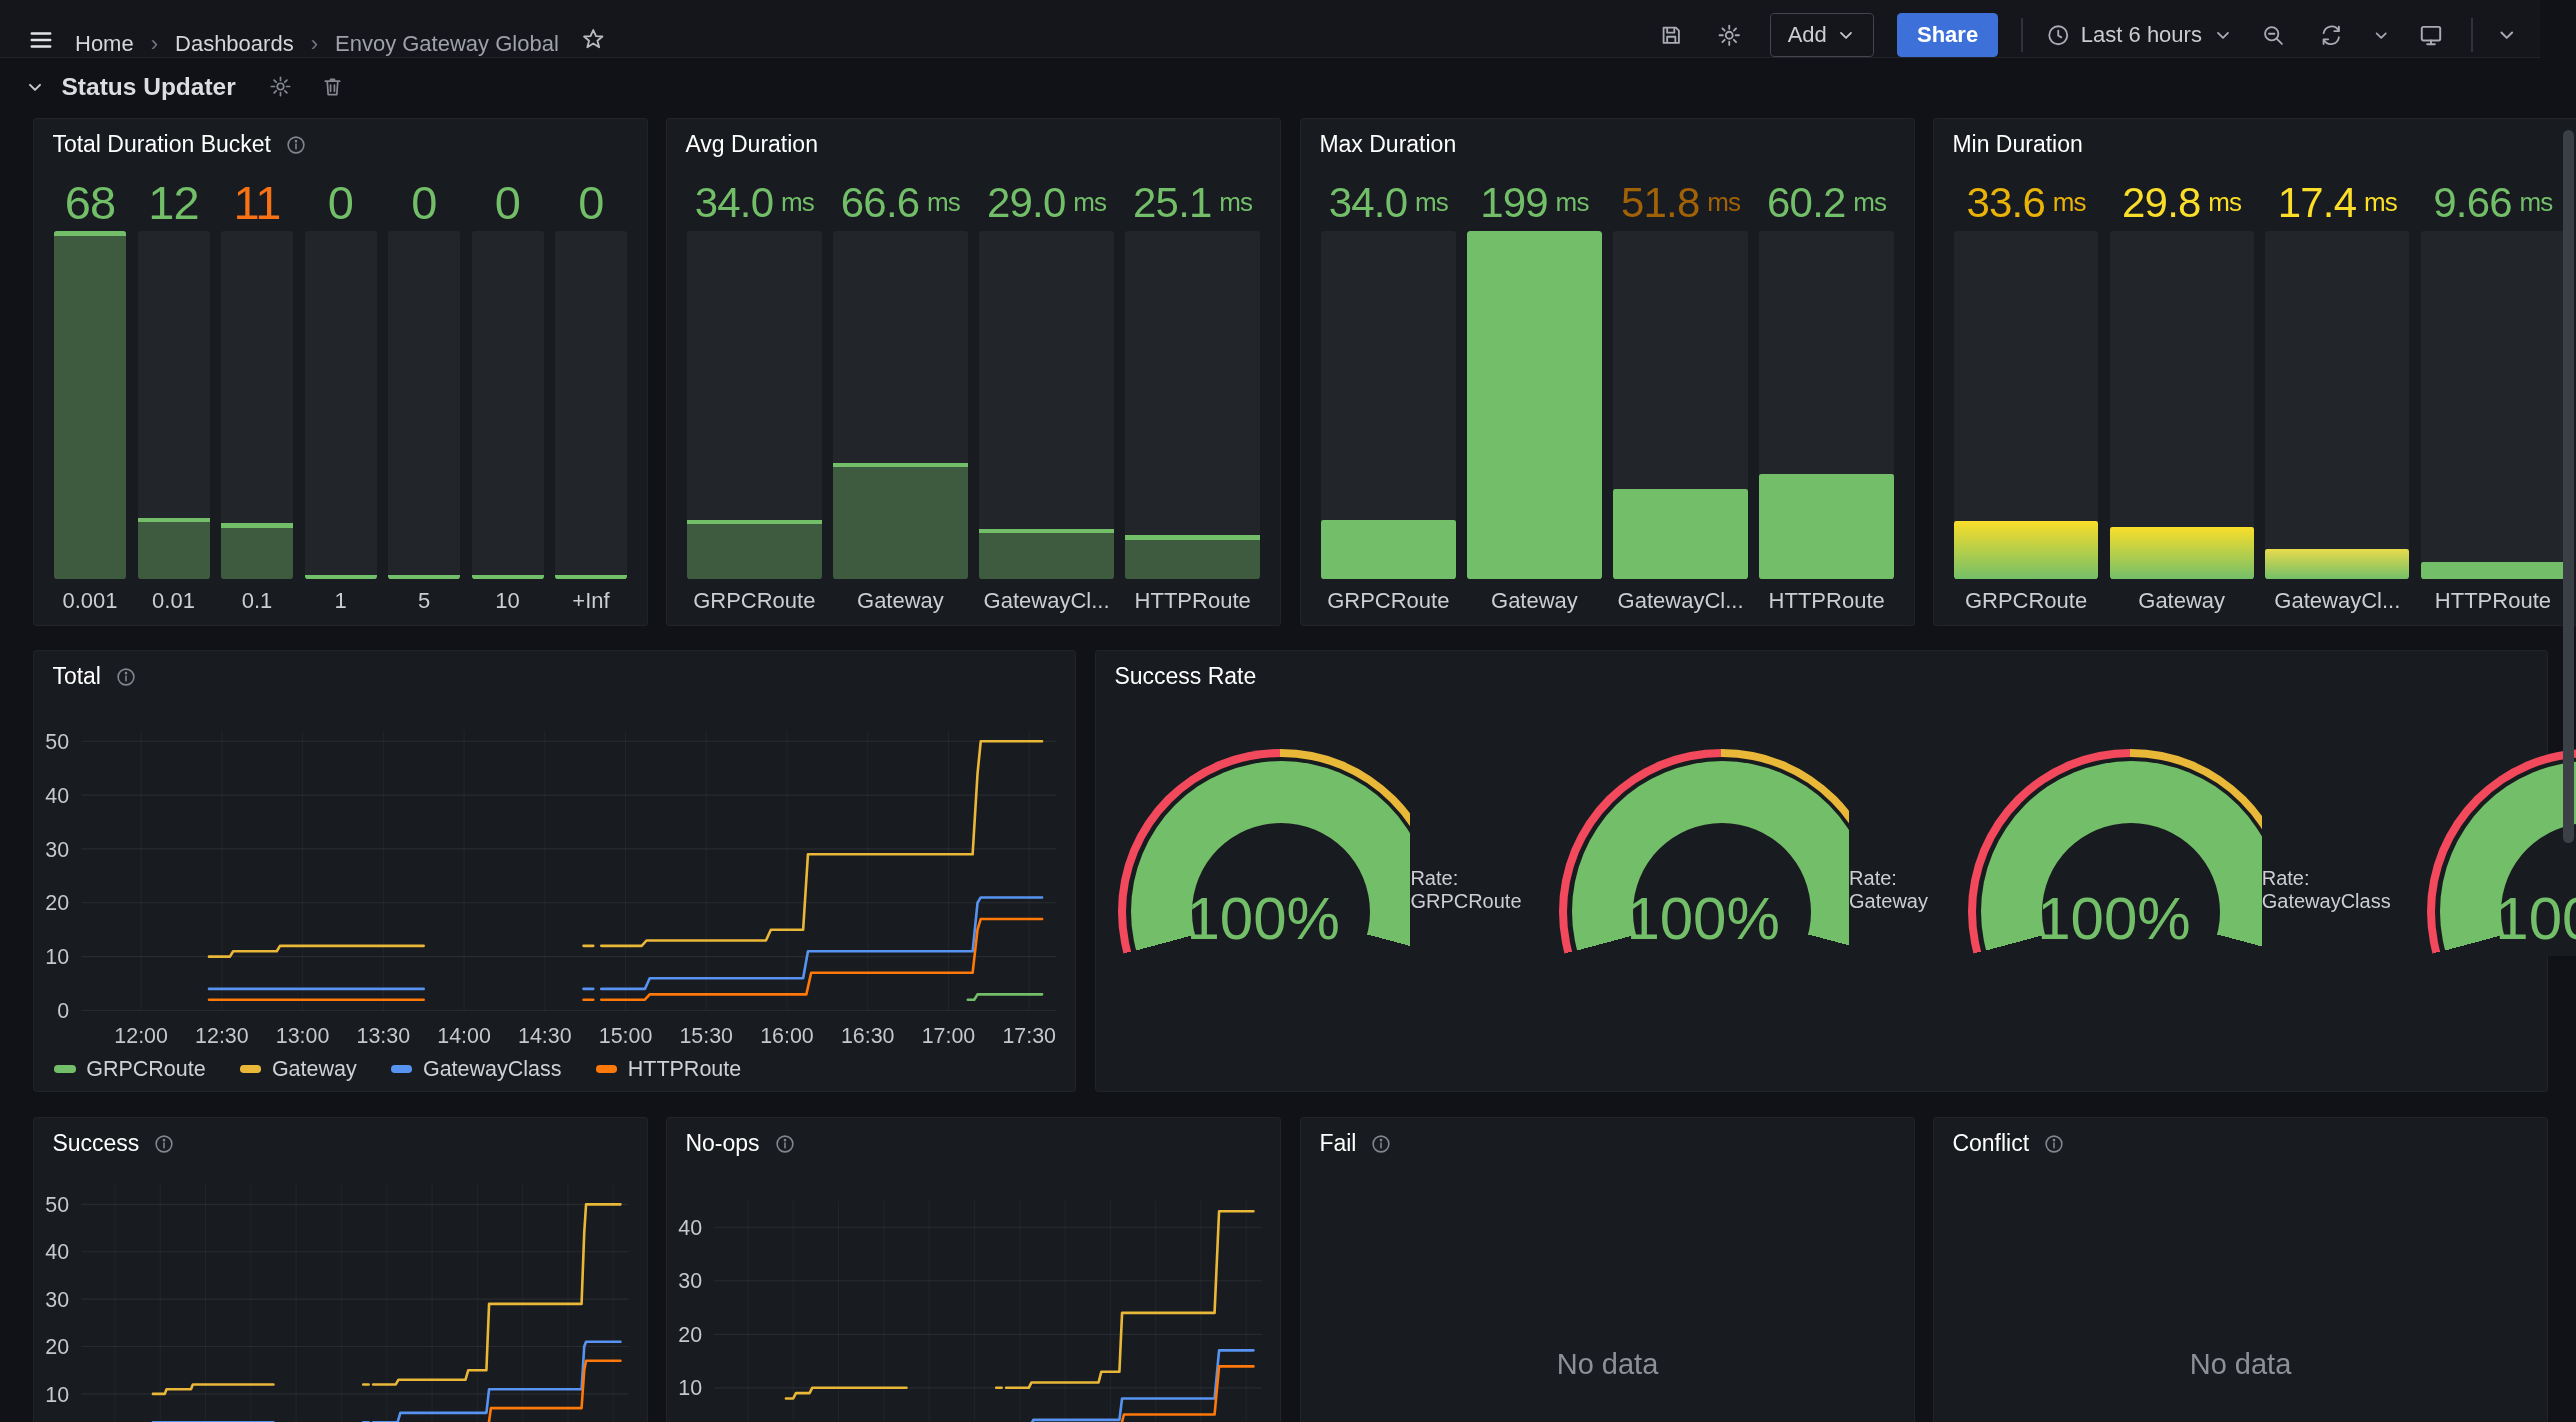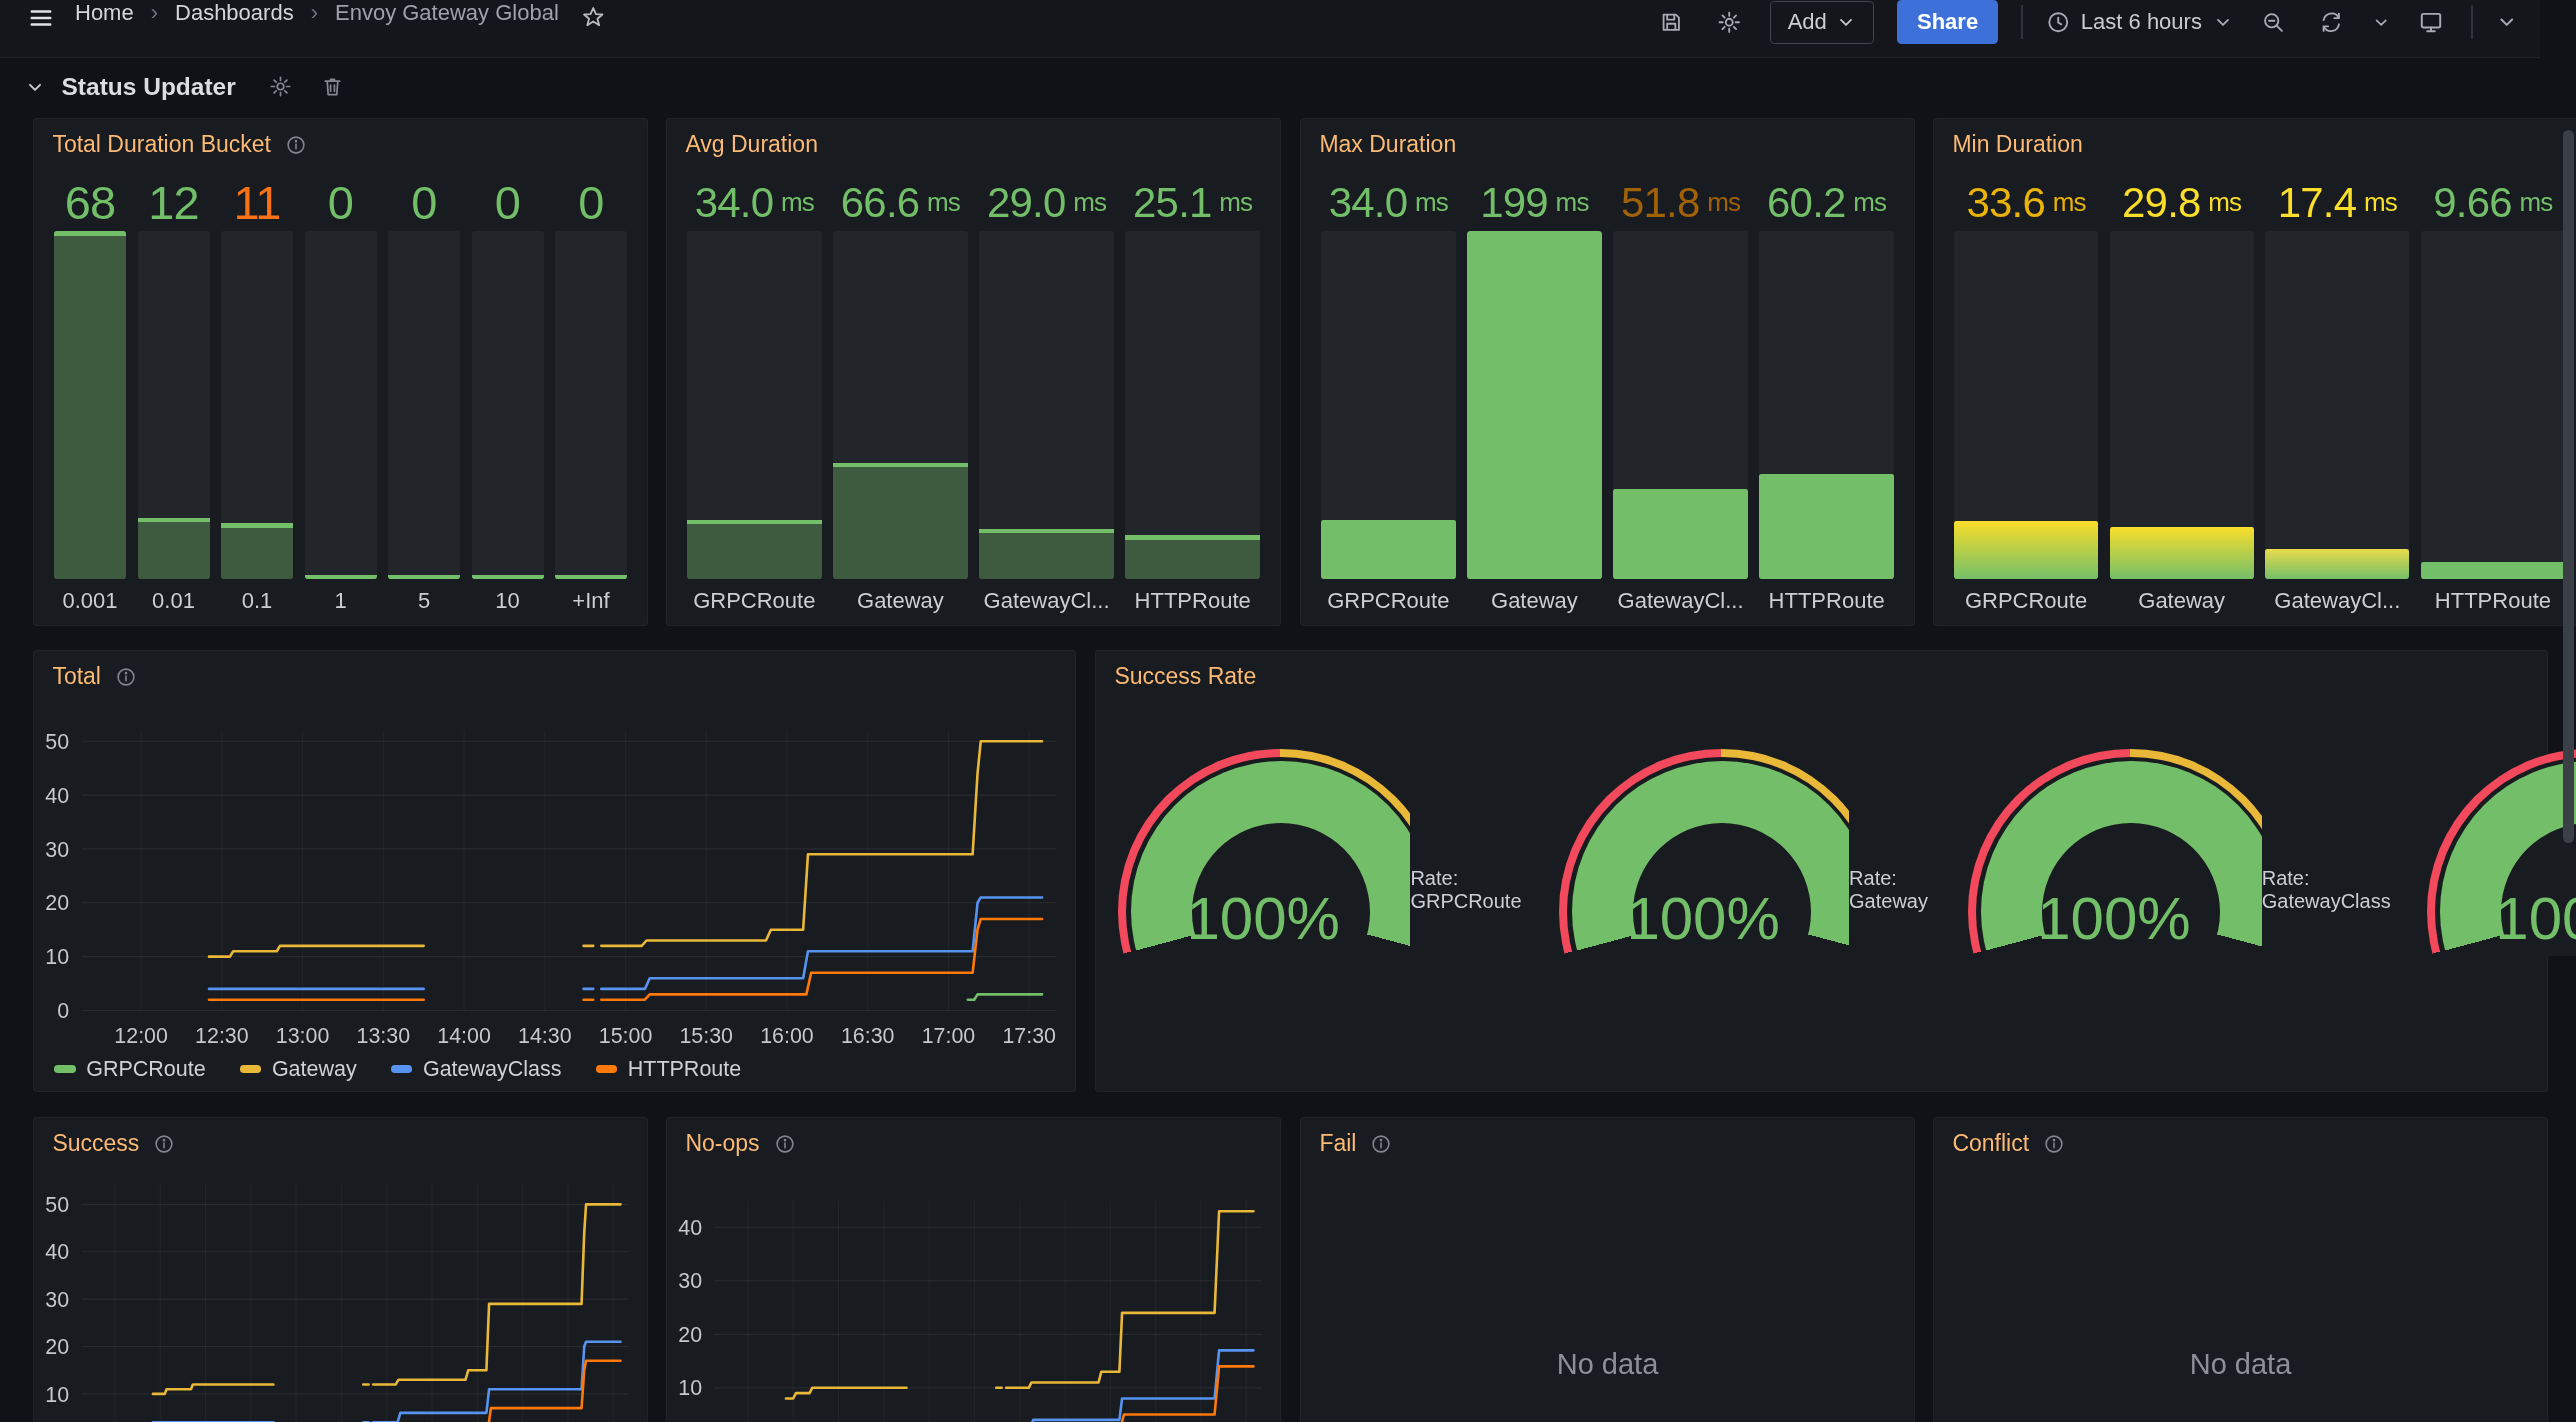--- a/index.html
+++ b/index.html
@@ -7,21 +7,21 @@
   body {
     width:2576px; height:1423px; position:relative; overflow:hidden;
     font-family:"Liberation Sans", sans-serif; color:#CCCCDC;
   }
   svg { display:block; }
 
   
   .navbar {
     position:absolute; left:0; top:0; width:2540px; height:58px;
     background:#15161B; border-bottom:1.5px solid #232429;
-    display:flex; align-items:flex-start; padding:0 23px; gap:17px;
+    display:flex; align-items:flex-end; padding:0 23px; gap:17px;
   }
   .nav-icon-btn { width:35px; height:35px; display:flex; align-items:center; justify-content:center;
     border-radius:4.6px; flex:0 0 auto; }
   .crumb { font-size:22px; color:#D5D6DA; white-space:nowrap; }
   .crumb.current { color:#9EA1A8; }
   .crumb-sep { color:#72757C; }
   .nav-spacer { flex:1; }
   .btn-add {
     display:flex; align-items:center; gap:9.2px; padding:7.7px 17px;
     border:1.5px solid #44464F; border-radius:4.6px; color:#CDCED3; font-size:22px;
@@ -37,21 +37,21 @@
   
   .row-header { position:absolute; left:24.5px; top:69px; display:flex; align-items:center; gap:17px; }
   .row-title { font-size:24.5px; font-weight:700; color:#DCDDE1; }
 
   
   .panel {
     position:absolute; background:#181B1F; border:0.8px solid #212329; border-radius:3.1px;
   }
   .p-title {
     position:absolute; left:18.4px; top:12.3px; display:flex; align-items:center; gap:14px;
-    font-size:23px; font-weight:500; color:#fdba74; z-index:3;justify-content:center;
+    font-size:23px; font-weight:500; color:#ffffff; z-index:3;justify-content:center;
   }
   
   .stat-body { position:absolute; left:20px; right:20px; top:55px; bottom:10.7px; display:flex; gap:11.5px; }
   .stat-col { flex:1; display:flex; flex-direction:column; min-width:0; }
   .stat-val {
     height:57px; display:flex; align-items:center; justify-content:center;
     font-size:42px; font-weight:500; letter-spacing:-0.8px; white-space:nowrap;
   }
   .stat-val .unit { font-size:26px; font-weight:400; margin-left:7.7px; }
   .big-val { font-size:47px; }

